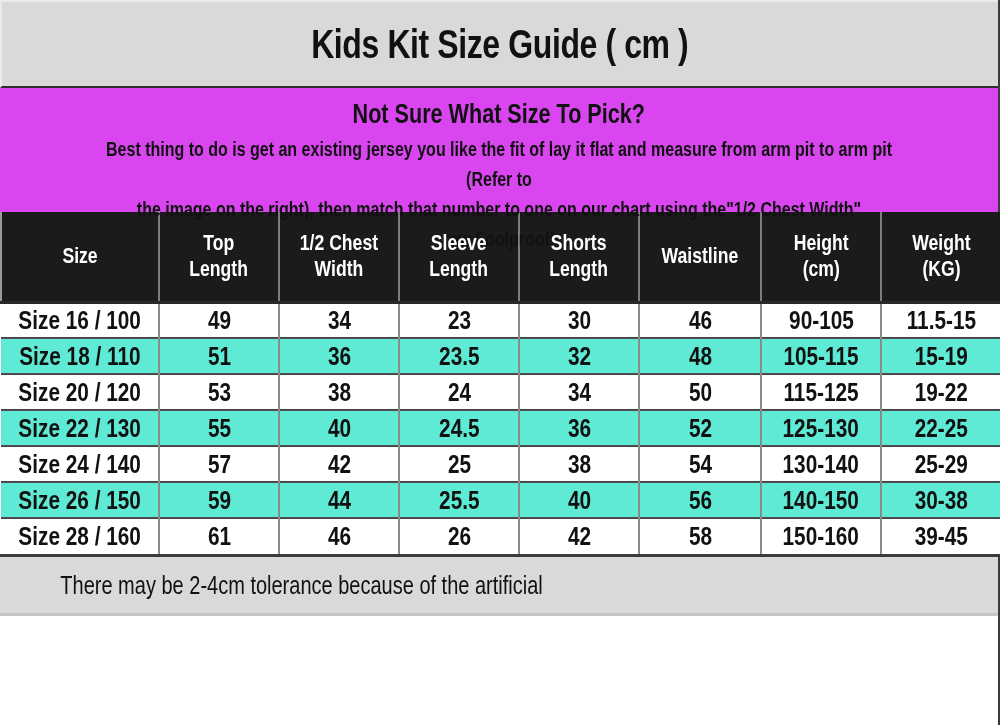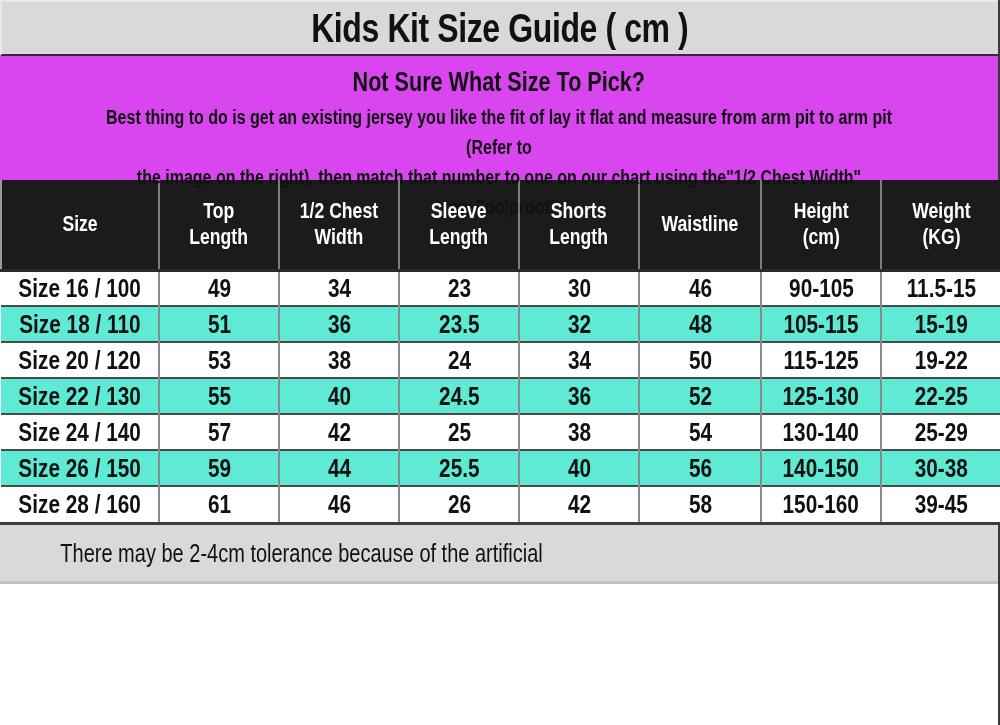--- a/index.html
+++ b/index.html
@@ -17,21 +17,21 @@
   
   .cond {
     display: inline-block;
     transform: scaleX(0.8);
     transform-origin: 50% 50%;
     white-space: pre-line;
   }
 
   
   .titlebar {
-    height: 56px;
+    height: 88px;
     background: #d9d9d9;
     border-bottom: 2px solid #2e2e2e;
     border-top: 2px solid #eaeaea;
     border-left: 2px solid #eaeaea;
     display: flex; align-items: center; justify-content: center;
   }
   .titlebar h1 {
     margin: 0; font-size: 40px; font-weight: bold; letter-spacing: -0.5px;
     white-space: nowrap;
   }

